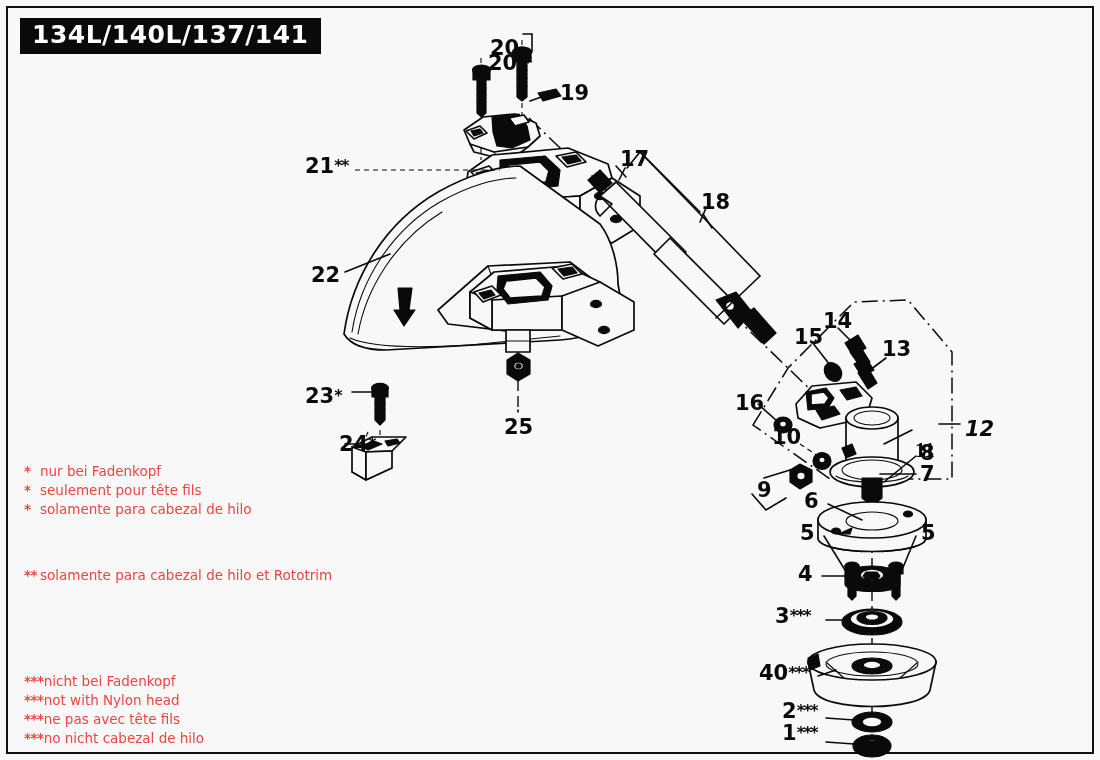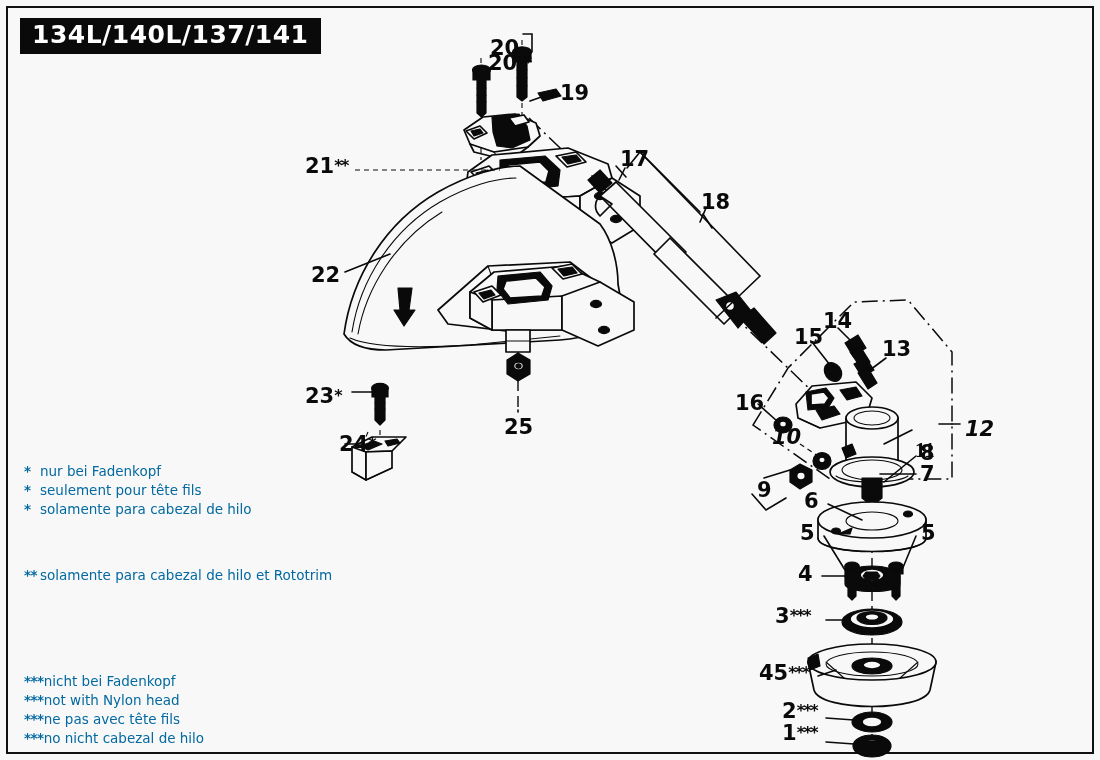--- a/index.html
+++ b/index.html
@@ -40,21 +40,21 @@
     font-weight: bold;
     font-size: 25px;
     letter-spacing: 0.5px;
     line-height: 1.05;
     white-space: nowrap;
   }
   .legend-block {
     position: absolute;
     font-family: "DejaVu Sans", sans-serif;
     font-size: 13.5px;
-    color: #0369a1;
+    color: #ef4444;
     line-height: 1.42;
     white-space: nowrap;
   }
   .legend-block .lg-line {
     display: block;
   }
   .legend-block .lg-mark {
     display: inline-block;
     min-width: 16px;
     font-weight: bold;
@@ -461,38 +461,38 @@
   <div class="callout" style="left:782px; top:721px;"><span>1</span><span class="star">***</span></div>
   <div class="callout" style="left:782px; top:699px;"><span>2</span><span class="star">***</span></div>
   <div class="callout" style="left:775px; top:604px;"><span>3</span><span class="star">***</span></div>
   <div class="callout" style="left:798px; top:562px;"><span>4</span><span class="star"></span></div>
   <div class="callout" style="left:800px; top:521px;"><span>5</span><span class="star"></span></div>
   <div class="callout" style="left:921px; top:521px;"><span>5</span><span class="star"></span></div>
   <div class="callout" style="left:804px; top:489px;"><span>6</span><span class="star"></span></div>
   <div class="callout" style="left:920px; top:462px;"><span>7</span><span class="star"></span></div>
   <div class="callout" style="left:920px; top:441px;"><span>8</span><span class="star"></span></div>
   <div class="callout" style="left:757px; top:478px;"><span>9</span><span class="star"></span></div>
-  <div class="callout" style="left:772px; top:425px;font-style:italic;"><span>10</span><span class="star"></span></div>
+  <div class="callout" style="left:772px; top:425px;"><span>10</span><span class="star"></span></div>
   <div class="callout" style="left:915px; top:438px;font-family:Liberation Serif, serif;"><span>11</span><span class="star"></span></div>
   <div class="callout" style="left:965px; top:417px;font-style:italic;"><span>12</span><span class="star"></span></div>
   <div class="callout" style="left:882px; top:337px;"><span>13</span><span class="star"></span></div>
   <div class="callout" style="left:823px; top:309px;"><span>14</span><span class="star"></span></div>
   <div class="callout" style="left:794px; top:325px;"><span>15</span><span class="star"></span></div>
   <div class="callout" style="left:735px; top:391px;"><span>16</span><span class="star"></span></div>
   <div class="callout" style="left:620px; top:147px;"><span>17</span><span class="star"></span></div>
   <div class="callout" style="left:701px; top:190px;"><span>18</span><span class="star"></span></div>
   <div class="callout" style="left:560px; top:81px;"><span>19</span><span class="star"></span></div>
   <div class="callout" style="left:488px; top:6px;margin-top:45px;"><span>20</span><span class="star">**</span></div>
   <div class="callout" style="left:490px; top:36px;"><span>20</span><span class="star"></span></div>
   <div class="callout" style="left:305px; top:154px;"><span>21</span><span class="star">**</span></div>
   <div class="callout" style="left:311px; top:263px;"><span>22</span><span class="star"></span></div>
   <div class="callout" style="left:305px; top:384px;"><span>23</span><span class="star">*</span></div>
   <div class="callout" style="left:303px; top:432px;margin-left:36px;"><span>24</span><span class="star">*</span></div>
   <div class="callout" style="left:504px; top:415px;text-align:center;"><span>25</span><span class="star"></span></div>
-  <div class="callout" style="left:759px; top:661px;"><span>45</span><span class="star">***</span></div>
+  <div class="callout" style="left:759px; top:661px;"><span>40</span><span class="star">***</span></div>
 
   <div class="legend-block" id="legend-1">
     <span class="lg-line"><span class="lg-mark">*</span><span>nur bei Fadenkopf</span></span>
     <span class="lg-line"><span class="lg-mark">*</span><span>seulement pour tête fils</span></span>
     <span class="lg-line"><span class="lg-mark">*</span><span>solamente para cabezal de hilo</span></span>
   </div>
 
   <div class="legend-block" id="legend-2">
     <span class="lg-line"><span class="lg-mark">**</span><span>solamente para cabezal de hilo et Rototrim</span></span>
   </div>

